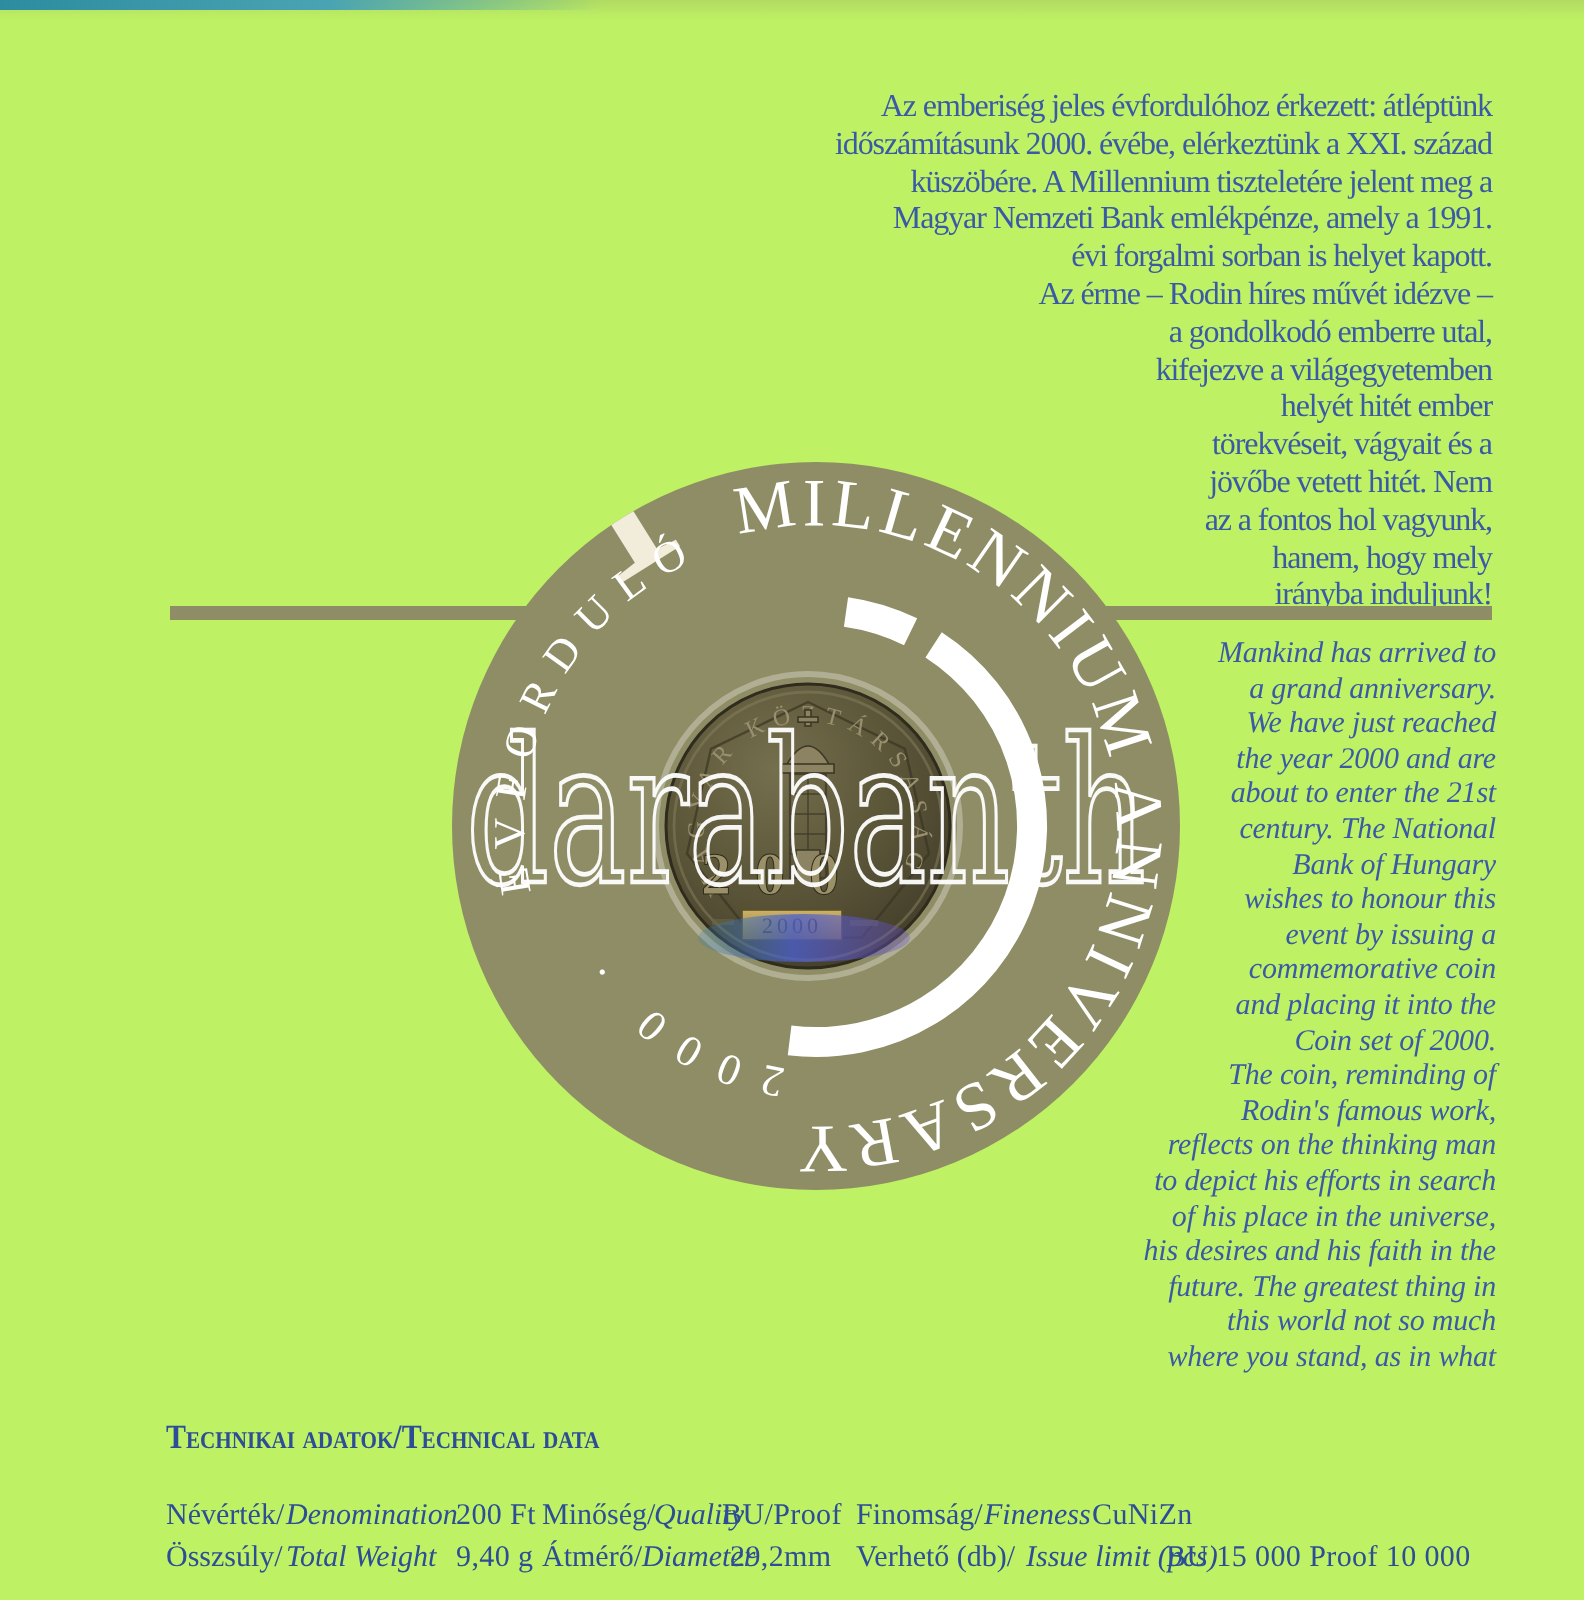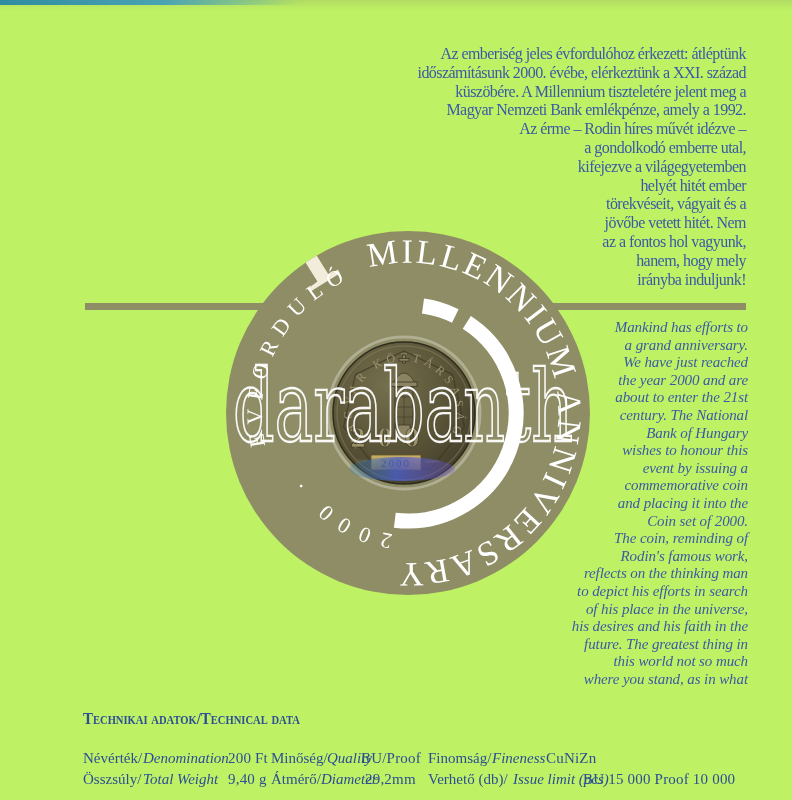--- a/index.html
+++ b/index.html
@@ -49,21 +49,22 @@
 <body>
 
 <div class="page">
 
   <div class="top-strip"></div>
 
   <div class="hu-intro">
     <div class="t-line">Az emberiség jeles évfordulóhoz érkezett: átléptünk</div>
     <div class="t-line">időszámításunk 2000. évébe, elérkeztünk a XXI. század</div>
     <div class="t-line">küszöbére.  A Millennium tiszteletére jelent meg a</div>
-    <div class="t-line">Magyar Nemzeti Bank emlékpénze, amely a 1992.</div>
+    <div class="t-line">Magyar Nemzeti Bank emlékpénze, amely a 1991.</div>
+    <div class="t-line">évi forgalmi  sorban is helyet kapott.</div>
     <div class="t-line">Az érme – Rodin híres művét idézve –</div>
     <div class="t-line">a gondolkodó emberre utal,</div>
     <div class="t-line">kifejezve a világegyetemben</div>
     <div class="t-line">helyét hitét ember</div>
     <div class="t-line">törekvéseit, vágyait és a</div>
     <div class="t-line">jövőbe vetett hitét. Nem</div>
     <div class="t-line">az a fontos hol vagyunk,</div>
     <div class="t-line">hanem, hogy mely</div>
     <div class="t-line">irányba induljunk!</div>
   </div>
@@ -147,21 +148,21 @@
       <rect x="-33" y="42" width="50" height="15" fill="url(#goldG)" stroke="#5d5126" stroke-width="0.8"></rect>
       <text x="-8" y="53.5" text-anchor="middle" font-family="Liberation Serif, serif" font-size="11" fill="#554614" letter-spacing="2">2000</text>
       <rect x="-48" y="46.5" width="11" height="3" fill="#6b6448" opacity="0.6"></rect>
       <rect x="21" y="47" width="14" height="3" fill="#6b6448" opacity="0.6"></rect>
 
       <ellipse cx="-2" cy="56" rx="53" ry="12" fill="url(#blueG)" opacity="0.85"></ellipse>
     </g>
   </svg>
 
   <div class="en-intro">
-    <div class="t-line">Mankind has efforts to</div>
+    <div class="t-line">Mankind has arrived to</div>
     <div class="t-line">a grand anniversary.</div>
     <div class="t-line">We have just reached</div>
     <div class="t-line">the year 2000 and are</div>
     <div class="t-line">about to enter the 21st</div>
     <div class="t-line">century. The National</div>
     <div class="t-line">Bank of Hungary</div>
     <div class="t-line">wishes to honour this</div>
     <div class="t-line">event by issuing a</div>
     <div class="t-line">commemorative coin</div>
     <div class="t-line">and placing it into the</div>

